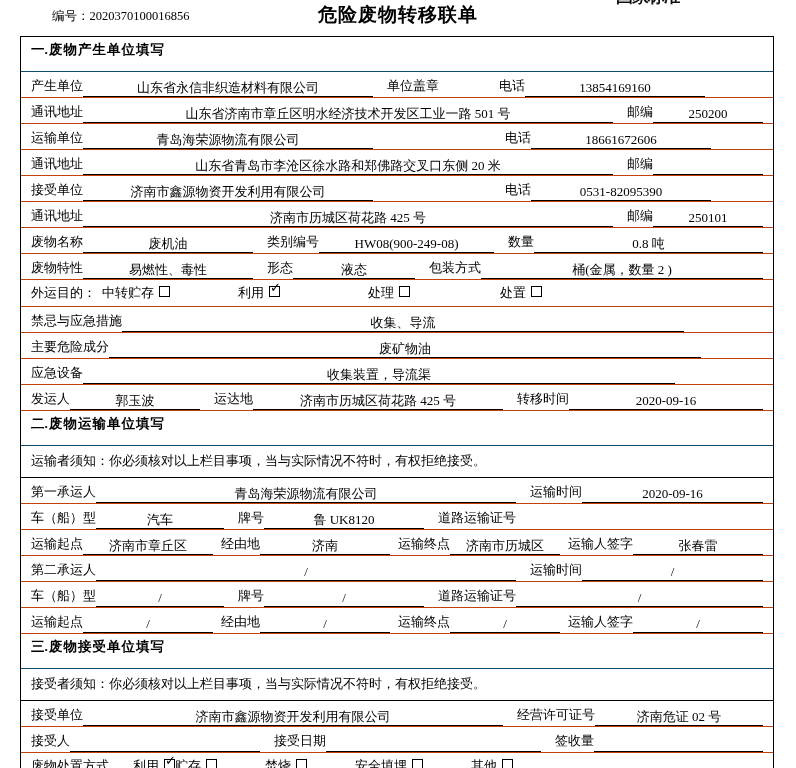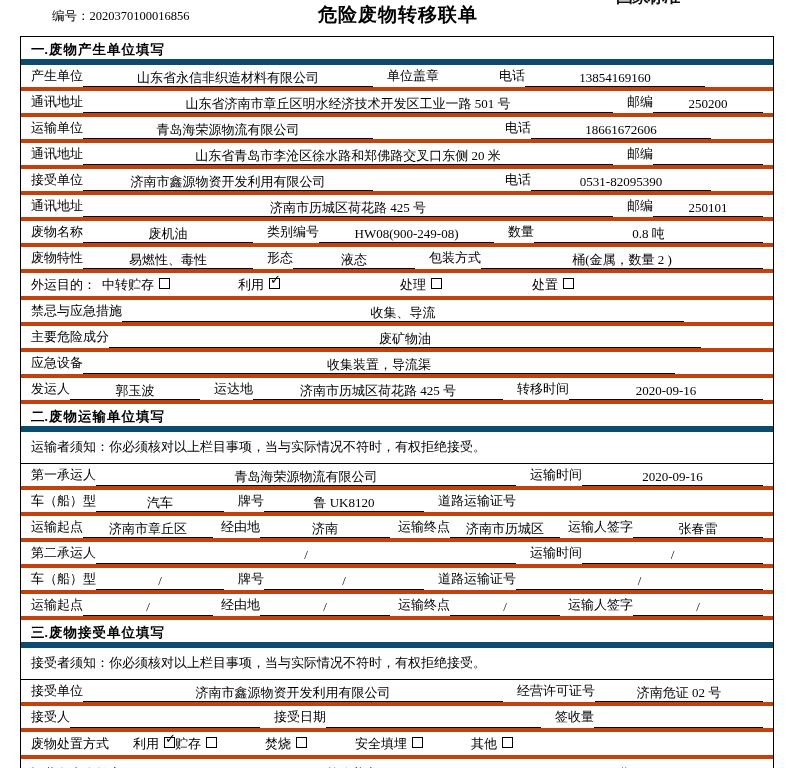--- a/index.html
+++ b/index.html
@@ -50,35 +50,35 @@
     line-height: 10px;
   }
 
   
   .frame {
     border: 1px solid #000;
     margin-top: 6px;
     width: 754px;
   }
   .section-head {
-    border-bottom: 6px solid #0c4a6e;
+    border-bottom: 1px solid #0c4a6e;
     font-weight: bold;
     font-size: 13.5px;
-    padding: 4px 10px 0 10px;
+    padding: 4px 10px 12px 10px;
   }
   .section-head .num { display: inline-block; min-width: 18px; }
   .section-head .txt { letter-spacing: 1px; }
 
   .row {
     display: flex;
     align-items: flex-end;
     padding: 0 10px;
     height: 26px;
   }
-  .row.bordered { border-bottom: 4px solid #c2410c; }
+  .row.bordered { border-bottom: 1px solid #c2410c; }
   .lbl {
     flex: 0 0 auto;
     white-space: nowrap;
     padding-bottom: 2px;
     font-size: 13px;
   }
   .val {
     flex: 1 1 auto;
     border-bottom: 1px solid #000;
     padding: 0 6px 1px 6px;
@@ -216,21 +216,21 @@
     <div class="row bordered" style="height:27px;align-items:center">
       <span class="lbl" style="padding-bottom:0">外运目的：</span>
       <span class="opt" style="margin-left:6px">
         <span>中转贮存</span>
         <span class="cbox"></span>
       </span>
       <span class="opt" style="margin-left:68px">
         <span>利用</span>
         <span class="cbox checked"></span>
       </span>
-      <span class="opt" style="margin-left:120px">
+      <span class="opt" style="margin-left:88px">
         <span>处理</span>
         <span class="cbox"></span>
       </span>
       <span class="opt" style="margin-left:90px">
         <span>处置</span>
         <span class="cbox"></span>
       </span>
     </div>
 
     <div class="row bordered">

